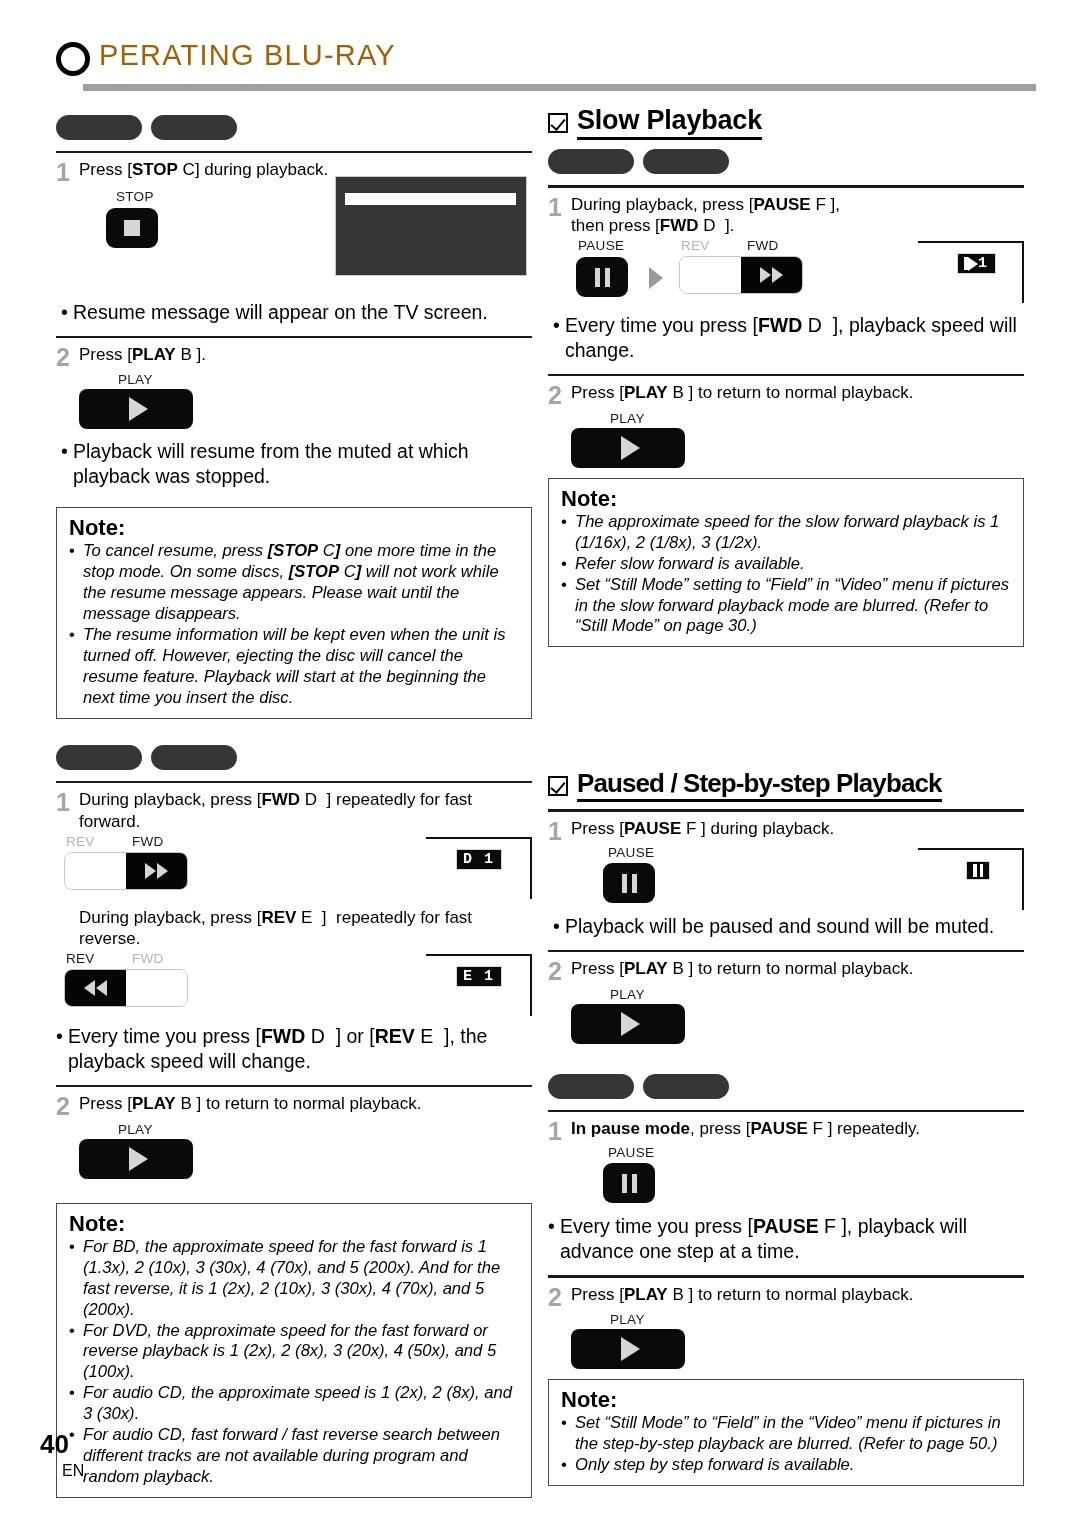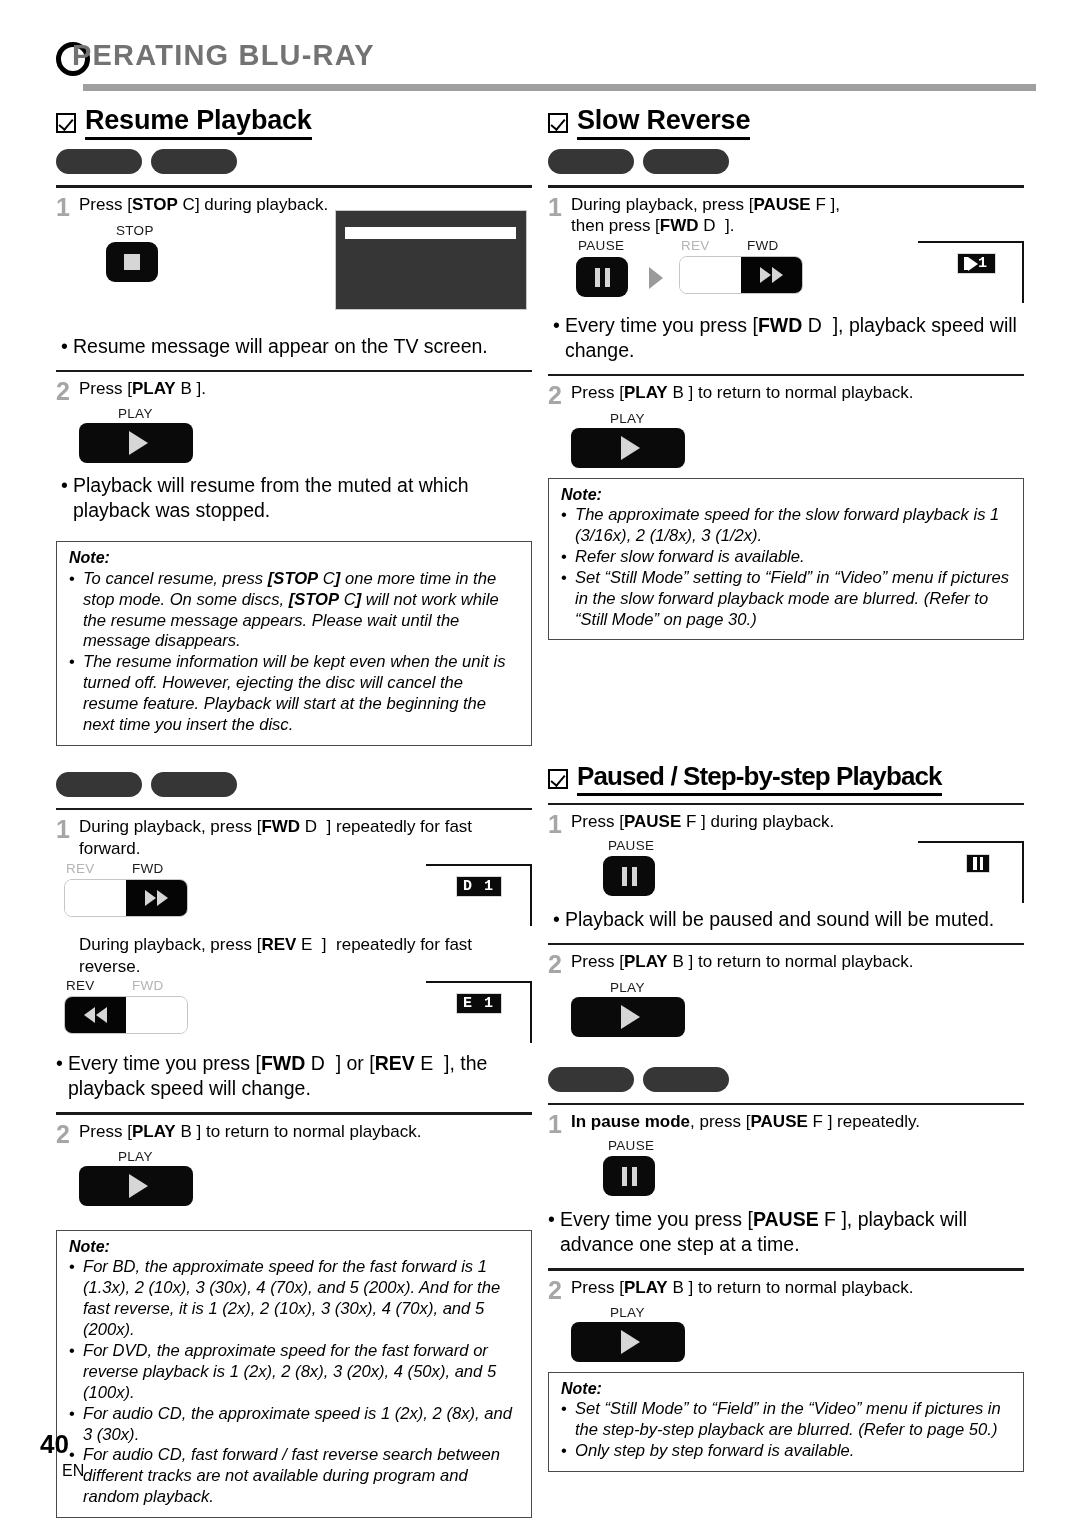--- a/index.html
+++ b/index.html
@@ -36,26 +36,26 @@
     left: 0px;
     top: 2px;
     width: 34px;
     height: 34px;
     border: 5px solid #000;
     border-radius: 50%;
     box-sizing: border-box;
   }
   .runhead-text {
     position: absolute;
-    left: 16px;
+    left: 43px;
     top: -1px;
     font-size: 29px;
     letter-spacing: 1.2px;
-    color: #737373;
-    font-weight: 700;
+    color: #a16207;
+    font-weight: 400;
     white-space: nowrap;
   }
   .runhead-rule {
     position: absolute;
     left: 27px;
     top: 44px;
     width: 953px;
     height: 7px;
     background: #a0a0a0;
   }
@@ -283,22 +283,21 @@
     background: #ffffff;
   }
 
   
   .note {
     border: 1.6px solid #4a4a4a;
     padding: 7px 12px 9px 12px;
     box-sizing: border-box;
   }
   .note-title {
-    font-size: 16px;
-    font-style: italic;
+    font-size: 22px;
     font-weight: bold;
     line-height: 1.15;
     margin-bottom: 1px;
   }
   .note-item {
     display: flex;
     align-items: flex-start;
     font-size: 16.6px;
     font-style: italic;
     line-height: 1.26;
@@ -335,24 +334,20 @@
 
   <div class="runhead">
     <span class="runhead-ring"></span>
     <span class="runhead-text">PERATING  BLU-RAY</span>
     <span class="runhead-rule"></span>
   </div>
 
   <div class="col col-left">
 
     <div>
-      <div class="sec-head">
-        <span class="chk"></span>
-        <span class="sec-title">Resume Playback</span>
-      </div>
       <div class="badges">
         <span class="badge"></span>
         <span class="badge"></span>
       </div>
 
       <div class="rule-hvy"></div>
 
       <div class="step">
         <span class="step-num">1</span>
         <span class="step-txt">Press [<b>STOP</b>&nbsp;C] during playback.</span>
@@ -501,21 +496,21 @@
         </div>
       </div>
     </div>
   </div>
 
   <div class="col col-right">
 
     <div>
       <div class="sec-head">
         <span class="chk"></span>
-        <span class="sec-title">Slow Reverse</span>
+        <span class="sec-title">Slow Playback</span>
       </div>
       <div class="badges">
         <span class="badge"></span>
         <span class="badge"></span>
       </div>
 
       <div class="rule-hvy"></div>
 
       <div class="step">
         <span class="step-num">1</span>
@@ -568,21 +563,21 @@
         <div class="keylabel" style="position:absolute;left:62px;top:0;">PLAY</div>
         <div class="key wide" style="position:absolute;left:23px;top:16px;">
           <span class="glyph-play"></span>
         </div>
       </div>
 
       <div class="note" style="margin-top:4px;">
         <div class="note-title">Note:</div>
         <div class="note-item">
           <span class="dot">•</span>
-          <span>The approximate speed for the slow forward playback is 1 (3/16x), 2 (1/8x), 3 (1/2x).</span>
+          <span>The approximate speed for the slow forward playback is 1 (1/16x), 2 (1/8x), 3 (1/2x).</span>
         </div>
         <div class="note-item">
           <span class="dot">•</span>
           <span>Refer slow forward is available.</span>
         </div>
         <div class="note-item">
           <span class="dot">•</span>
           <span>Set “Still Mode” setting to “Field” in “Video” menu if pictures in the slow forward playback mode are blurred. (Refer to “Still Mode” on page 30.)</span>
         </div>
       </div>

